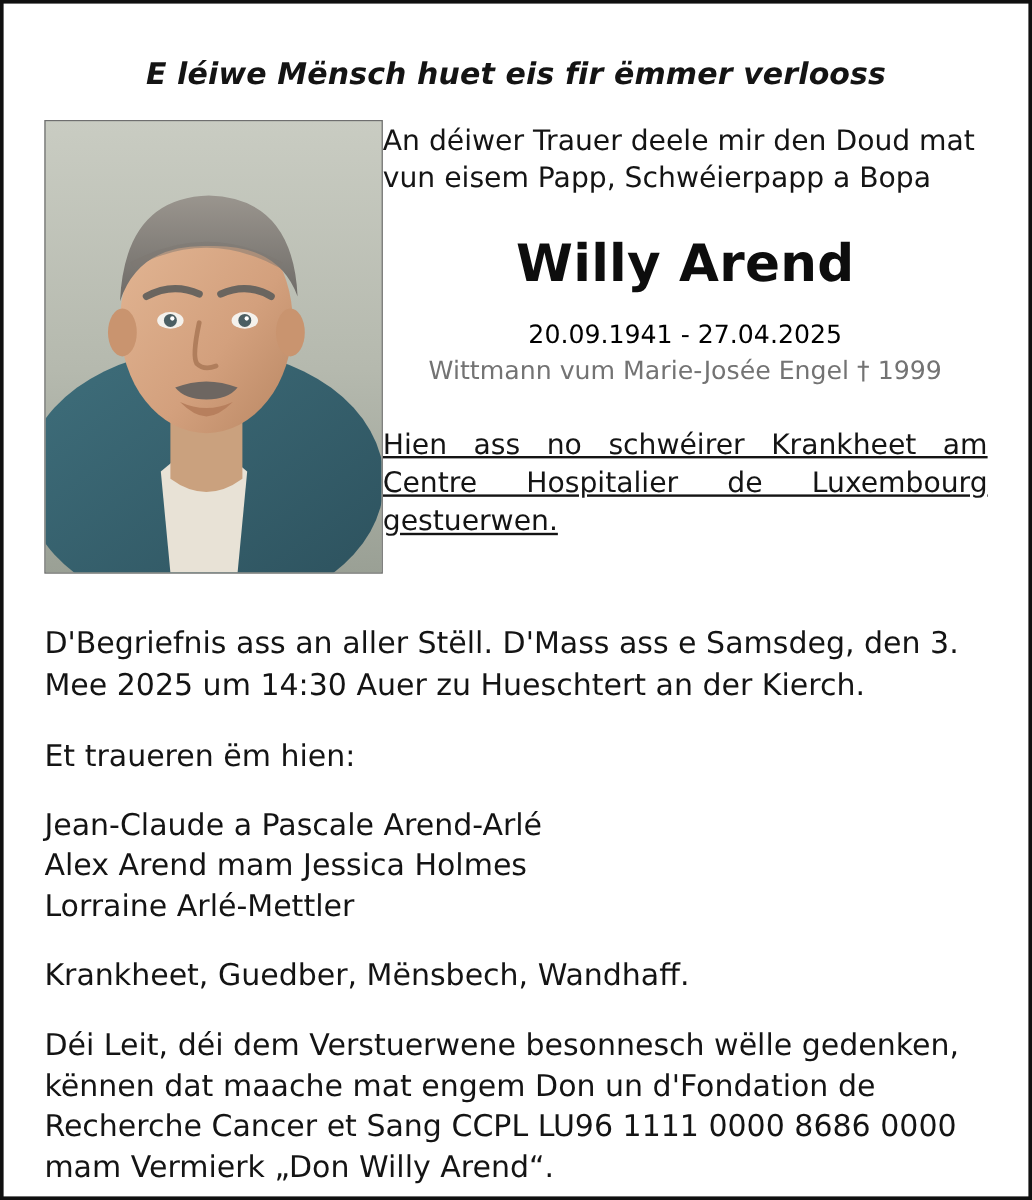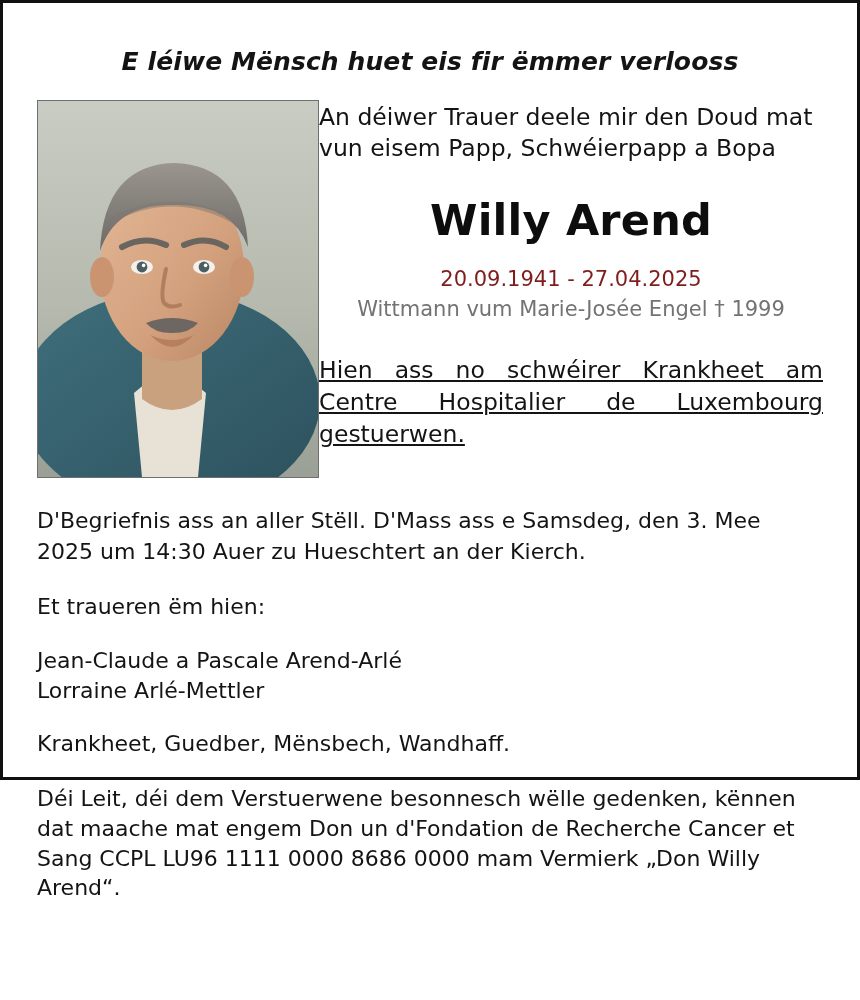--- a/index.html
+++ b/index.html
@@ -10,21 +10,21 @@
   body {
     width: 860px;
     height: 1000px;
     font-family: "DejaVu Sans", "Liberation Sans", sans-serif;
     color: #1c1c1c;
     overflow: hidden;
   }
   .notice {
     position: relative;
     width: 860px;
-    height: 780px;
+    height: 1000px;
     box-sizing: border-box;
     border: 3px solid #101010;
     background: #ffffff;
     padding: 30px 34px 24px 34px;
   }
   .headline {
     text-align: center;
     font-style: italic;
     font-weight: bold;
     font-size: 25px;
@@ -64,39 +64,39 @@
     font-size: 43px;
     font-weight: bold;
     letter-spacing: 0.2px;
     margin: 30px 0 22px 0;
     color: #0d0d0d;
   }
   .dates {
     text-align: center;
     font-size: 21px;
     margin-bottom: 6px;
-    color: #7f1d1d;
+    color: #000000;
   }
   .spouse {
     text-align: center;
     font-size: 21px;
     color: #737373;
   }
   .death-note {
     margin-top: 34px;
     font-size: 23.5px;
     line-height: 1.36;
     text-align: justify;
     text-align-last: left;
     color: #141414;
     text-decoration: underline;
   }
   .body-block {
-    margin-top: 28px;
-    font-size: 22px;
+    margin-top: 40px;
+    font-size: 25px;
     line-height: 1.4;
     color: #141414;
   }
   .para {
     margin: 0 0 24px 0;
   }
   .para:last-child {
     margin-bottom: 0;
   }
   .mourners {
@@ -172,19 +172,20 @@
       <div class="death-note">Hien ass no schwéirer Krankheet am Centre Hospitalier de Luxembourg gestuerwen.</div>
     </div>
 
   </div>
 
   <div class="body-block">
     <p class="para">D'Begriefnis ass an aller Stëll. D'Mass ass e Samsdeg, den 3. Mee 2025 um 14:30 Auer zu Hueschtert an der Kierch.</p>
     <p class="para">Et traueren ëm hien:</p>
     <div class="mourners">
       <div class="mourner-line">Jean-Claude a Pascale Arend-Arlé</div>
+      <div class="mourner-line">Alex Arend mam Jessica Holmes</div>
       <div class="mourner-line">Lorraine Arlé-Mettler</div>
     </div>
     <p class="para">Krankheet, Guedber, Mënsbech, Wandhaff.</p>
     <p class="para donation">Déi Leit, déi dem Verstuerwene besonnesch wëlle gedenken, kënnen dat maache mat engem Don un d'Fondation de Recherche Cancer et Sang CCPL LU96 1111 0000 8686 0000 mam Vermierk „Don Willy Arend“.</p>
   </div>
 
 </div>
 
 </body></html>

